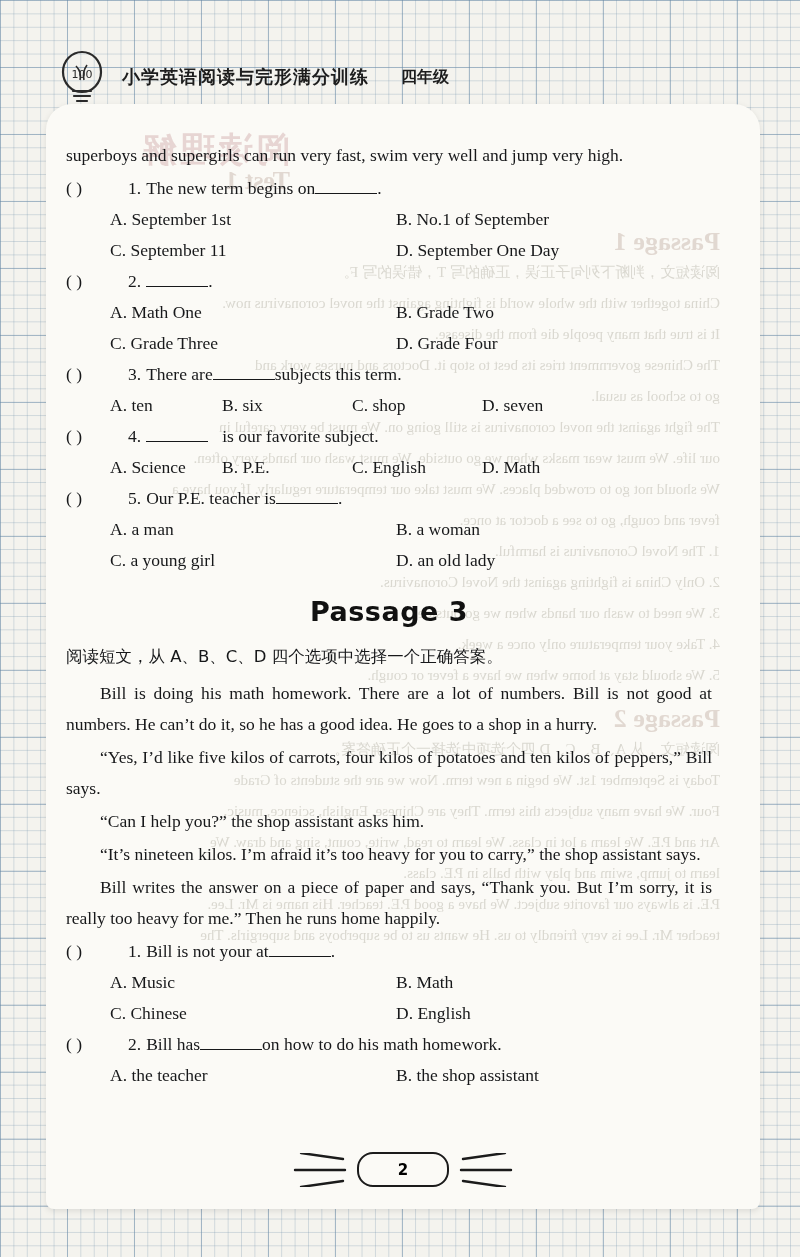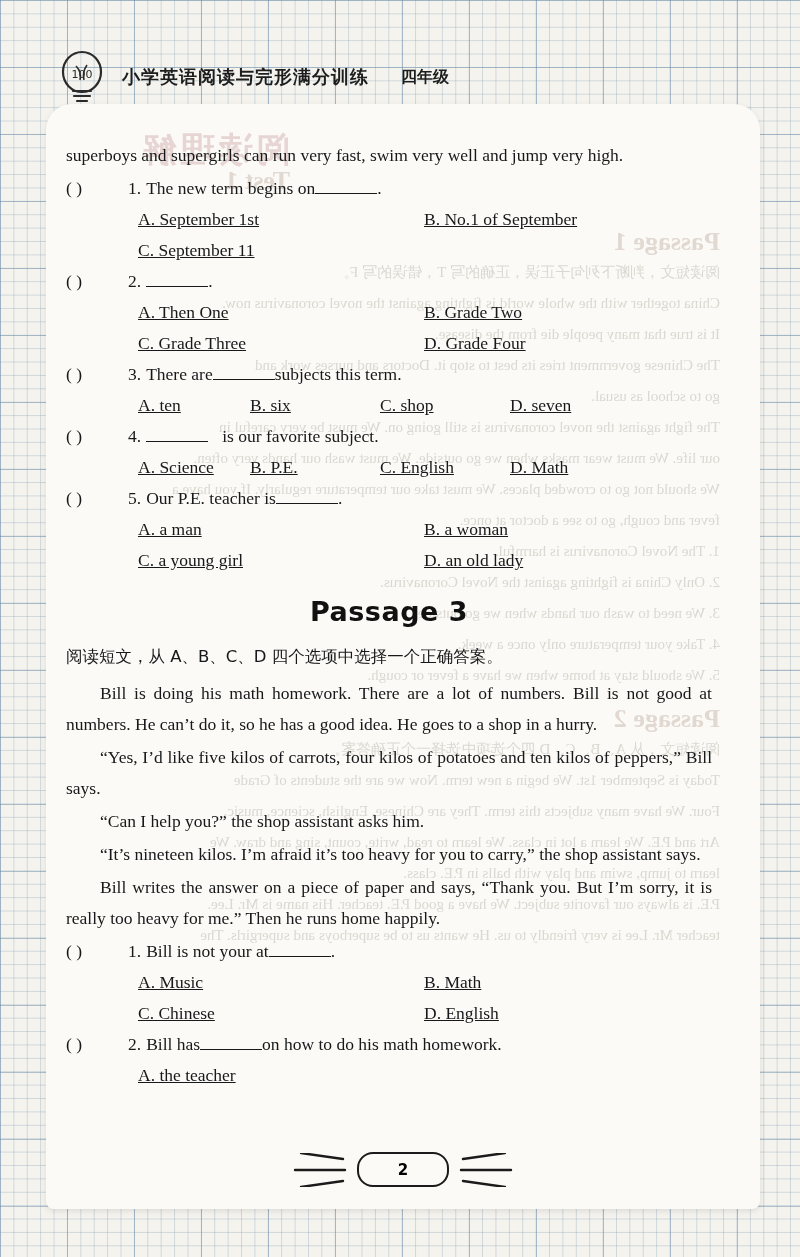--- a/index.html
+++ b/index.html
@@ -137,23 +137,22 @@
   .qnum { margin-right: 5px; }
   .blank {
     display: inline-block;
     border-bottom: 1px solid #17181a;
     min-width: 62px;
     height: 16px;
   }
 
   .opts {
     display: flex;
-    margin-left: 72px;
+    margin-left: 44px;
     white-space: nowrap;
-    text-decoration: underline;
   }
   .opts.two > div:first-child { width: 286px; }
   .opts.four > div { width: 112px; }
   .opts.four > div:nth-child(2) { width: 130px; }
   .opts.four > div:nth-child(3) { width: 130px; }
 
   .passage-title {
     font-family: "DejaVu Sans", sans-serif;
     font-size: 27px;
     font-weight: bold;
@@ -255,30 +254,31 @@
         <span>The new term begins on</span>
         <span class="blank"></span>
         <span>.</span>
       </div>
       <div class="opts two">
         <div>A. September 1st</div>
         <div>B. No.1 of September</div>
       </div>
       <div class="opts two">
         <div>C. September 11</div>
+        <div>D. September One Day</div>
       </div>
 
       <div class="qline">
         <span class="paren">(            )</span>
         <span class="qnum">2.</span>
         <span class="blank"></span>
         <span>.</span>
       </div>
       <div class="opts two">
-        <div>A. Then One</div>
+        <div>A. Math One</div>
         <div>B. Grade Two</div>
       </div>
       <div class="opts two">
         <div>C. Grade Three</div>
         <div>D. Grade Four</div>
       </div>
 
       <div class="qline">
         <span class="paren">(            )</span>
         <span class="qnum">3.</span>
@@ -349,20 +349,21 @@
 
       <div class="qline">
         <span class="paren">(            )</span>
         <span class="qnum">2.</span>
         <span>Bill has</span>
         <span class="blank"></span>
         <span>on how to do his math homework.</span>
       </div>
       <div class="opts two">
         <div>A. the teacher</div>
+        <div>B. the shop assistant</div>
       </div>
 
     </div>
 
     <div class="footer">
       <svg class="rays" width="70" height="34" viewBox="0 0 70 34" xmlns="http://www.w3.org/2000/svg">
         <path d="M64 6 L22 0 M66 17 L16 17 M64 28 L22 34" stroke="#1b1b1b" stroke-width="2.4" stroke-linecap="round" fill="none"></path>
       </svg>
       <div class="pagebox">2</div>
       <svg class="rays" width="70" height="34" viewBox="0 0 70 34" xmlns="http://www.w3.org/2000/svg">

